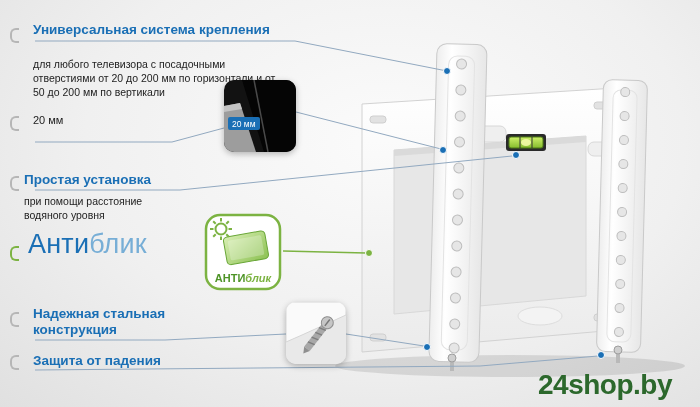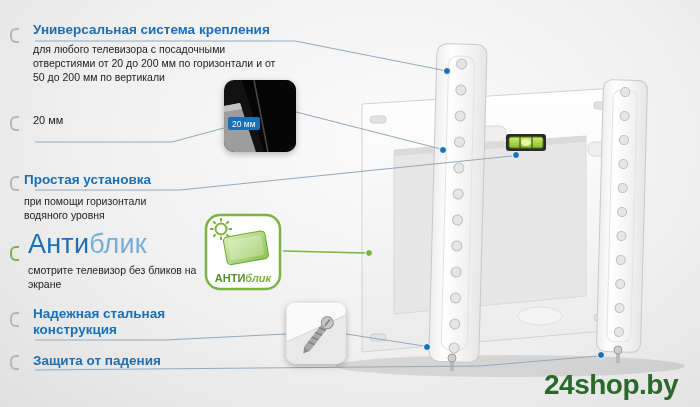--- a/index.html
+++ b/index.html
@@ -6,33 +6,33 @@
   html,body { width:700px; height:407px; }
   body { font-family:"Liberation Sans", sans-serif; }
   .stage {
     position:relative; width:700px; height:407px; overflow:hidden;
     background: radial-gradient(ellipse at 55% 35%, #fbfbfb 0%, #f0f0f0 55%, #e0e0e0 100%);
     padding-left: 35px;
   }
   svg.layer { position:absolute; left:0; top:0; }
   .feature { position:absolute; }
   .f-title { color:#1a6fb5; font-weight:600; font-size:13.5px; line-height:1.22; }
-  .f-body  { color:#222; font-size:10.5px; line-height:1.32; margin-top:5px; }
+  .f-body  { color:#222; font-size:10.5px; line-height:1.32; margin-top:20px; }
   .big-title { font-size:27px; font-weight:400; letter-spacing:0.2px; line-height:1.05; }
   .big-title .p1 { color:#1a6fb5; }
   .big-title .p2 { color:#77aed6; }
   .mark {
     position:absolute; left:10px; width:9px; height:15px;
     border:2px solid #b6b6b6; border-right:none; border-radius:6px 0 0 6px;
   }
   .mark.green { border-color:#7cb342; }
   .inset { position:absolute; border-radius:10px; overflow:hidden; box-shadow:0 2px 6px rgba(0,0,0,0.28); }
   .badge { position:absolute; left:203px; top:212px; }
   .logo {
-    position:absolute; right:22px; bottom:6px;
+    position:absolute; right:28px; bottom:6px;
     font-size:28px; font-weight:bold; color:#2c682c; letter-spacing:-0.5px;text-align:center;
   }
 </style>
 </head>
 <body>
 
 <div class="stage">
 
   <svg class="layer" width="700" height="407" viewBox="0 0 700 407">
     <defs>
@@ -154,28 +154,27 @@
     <div class="f-title">Универсальная система крепления</div>
     <div class="f-body" style="width:252px">для любого телевизора с посадочными отверстиями от 20 до 200 мм по горизонтали и от 50 до 200 мм по вертикали</div>
   </div>
 
   <div class="feature" style="left:33px;top:106px;width:160px">
     <div class="f-body" style="margin-top:7px;font-size:11px">20 мм</div>
   </div>
 
   <div class="feature" style="left:24px;top:172px;width:175px">
     <div class="f-title">Простая установка</div>
-    <div class="f-body" style="margin-top:7px;width:150px">при помощи горизонтали водяного уровня</div>
+    <div class="f-body" style="margin-top:7px;width:150px">при помощи расстояние водяного уровня</div>
   </div>
 
   <div class="feature" style="left:28px;top:230px;width:180px">
     <div class="big-title">
       <span class="p1">Анти</span><span class="p2">блик</span>
     </div>
-    <div class="f-body" style="margin-top:6px;width:172px">смотрите телевизор без бликов на экране</div>
   </div>
 
   <div class="feature" style="left:33px;top:353px;width:180px">
     <div class="f-title">Защита от падения</div>
   </div>
 
   <div class="feature" style="left:33px;top:306px;width:155px">
     <div class="f-title">Надежная стальная конструкция</div>
   </div>
 

